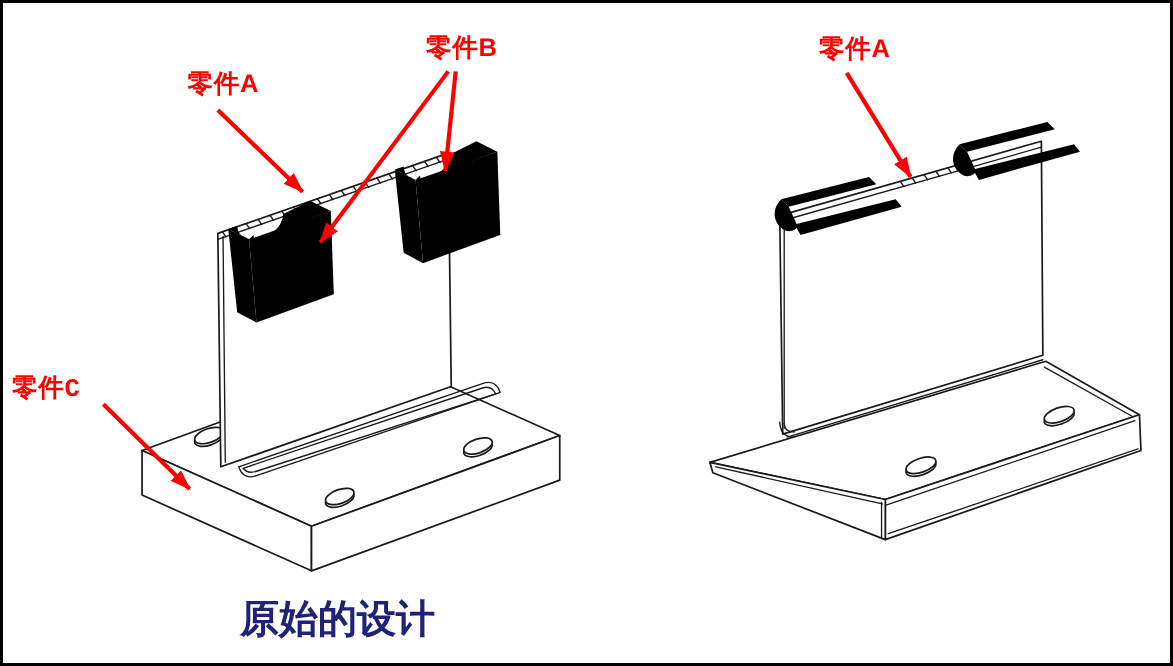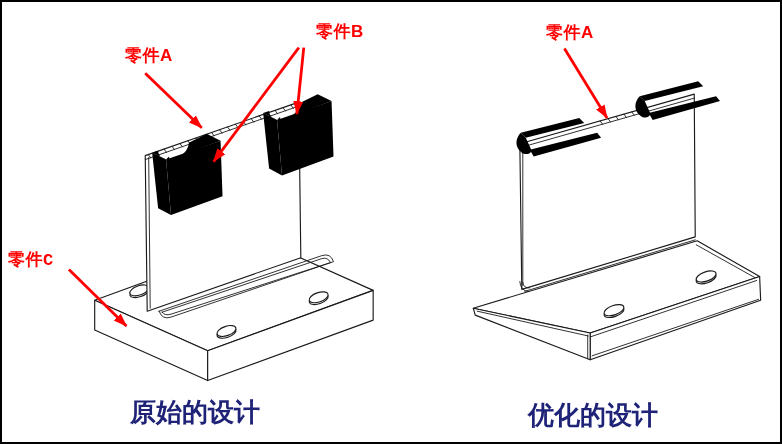--- a/index.html
+++ b/index.html
@@ -28,21 +28,21 @@
     white-space:nowrap;
     letter-spacing:0.5px;
   }
   .caption{
     position:absolute;
     color:var(--navy);
     font-weight:bold;
     font-size:26px;
     line-height:30px;
     width:190px;
-    text-align:left;
+    text-align:center;
     white-space:nowrap;
     font-family:"Liberation Serif", serif;
   }
   
   .cad path,.cad ellipse,.cad line,.cad polyline{
     stroke:var(--line);
     stroke-width:1.15;
     fill:none;
     stroke-linejoin:round;
     stroke-linecap:round;
@@ -154,23 +154,22 @@
       <line x1="143" y1="72" x2="200" y2="127" marker-end="url(#arrowhead)"></line>
       <line x1="298" y1="46" x2="212" y2="161" marker-end="url(#arrowhead)"></line>
       <line x1="303" y1="46" x2="296" y2="113" marker-end="url(#arrowhead)"></line>
       <line x1="66" y1="270" x2="124" y2="327" marker-end="url(#arrowhead)"></line>
       <line x1="566" y1="47" x2="609" y2="117" marker-end="url(#arrowhead)"></line>
     </g>
   </svg>
 
   <div class="part-label" style="left:123px;top:45px;">零件A</div>
 
-  <div class="part-label" style="left:282px;top:21px;margin-left:32px;">零件B</div>
+  <div class="part-label" style="left:282px;top:21px;">零件B</div>
 
   <div class="part-label" style="left:6px;top:250px;font-family:Liberation Mono, monospace;">零件C</div>
 
   <div class="part-label" style="left:544px;top:22px;">零件A</div>
 
   <div class="caption" style="left:128px;top:396px;">原始的设计</div>
 
-  <div class="caption" style="left:526px;top:399px;">优化的设计</div>
 
 </div>
 
 </body></html>

